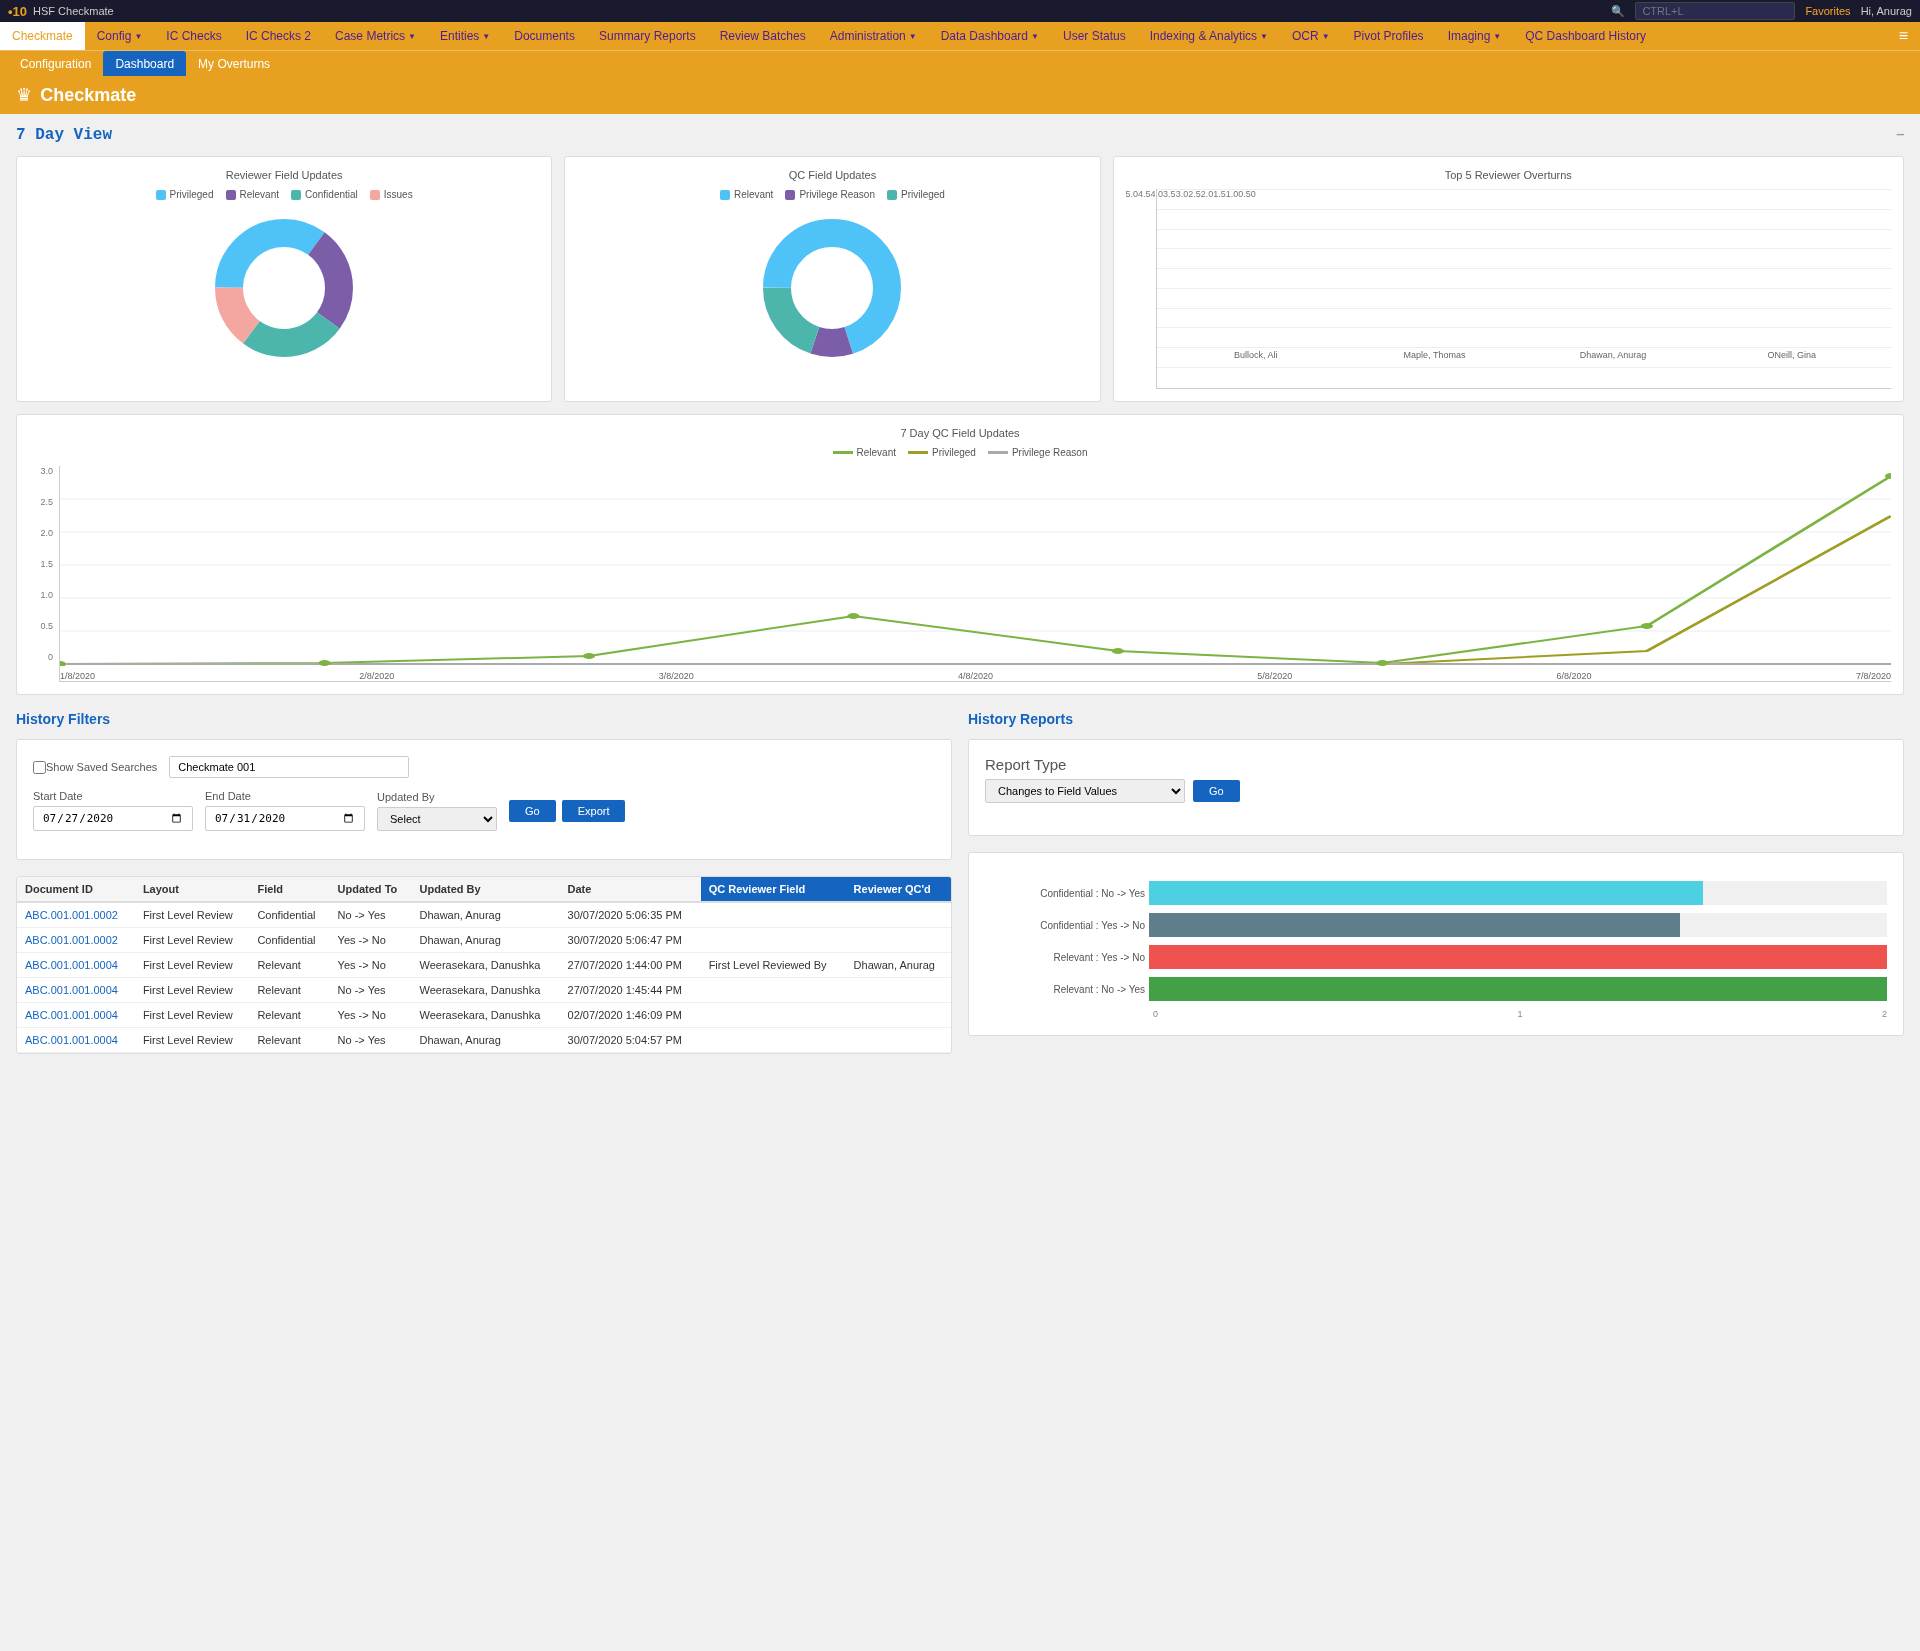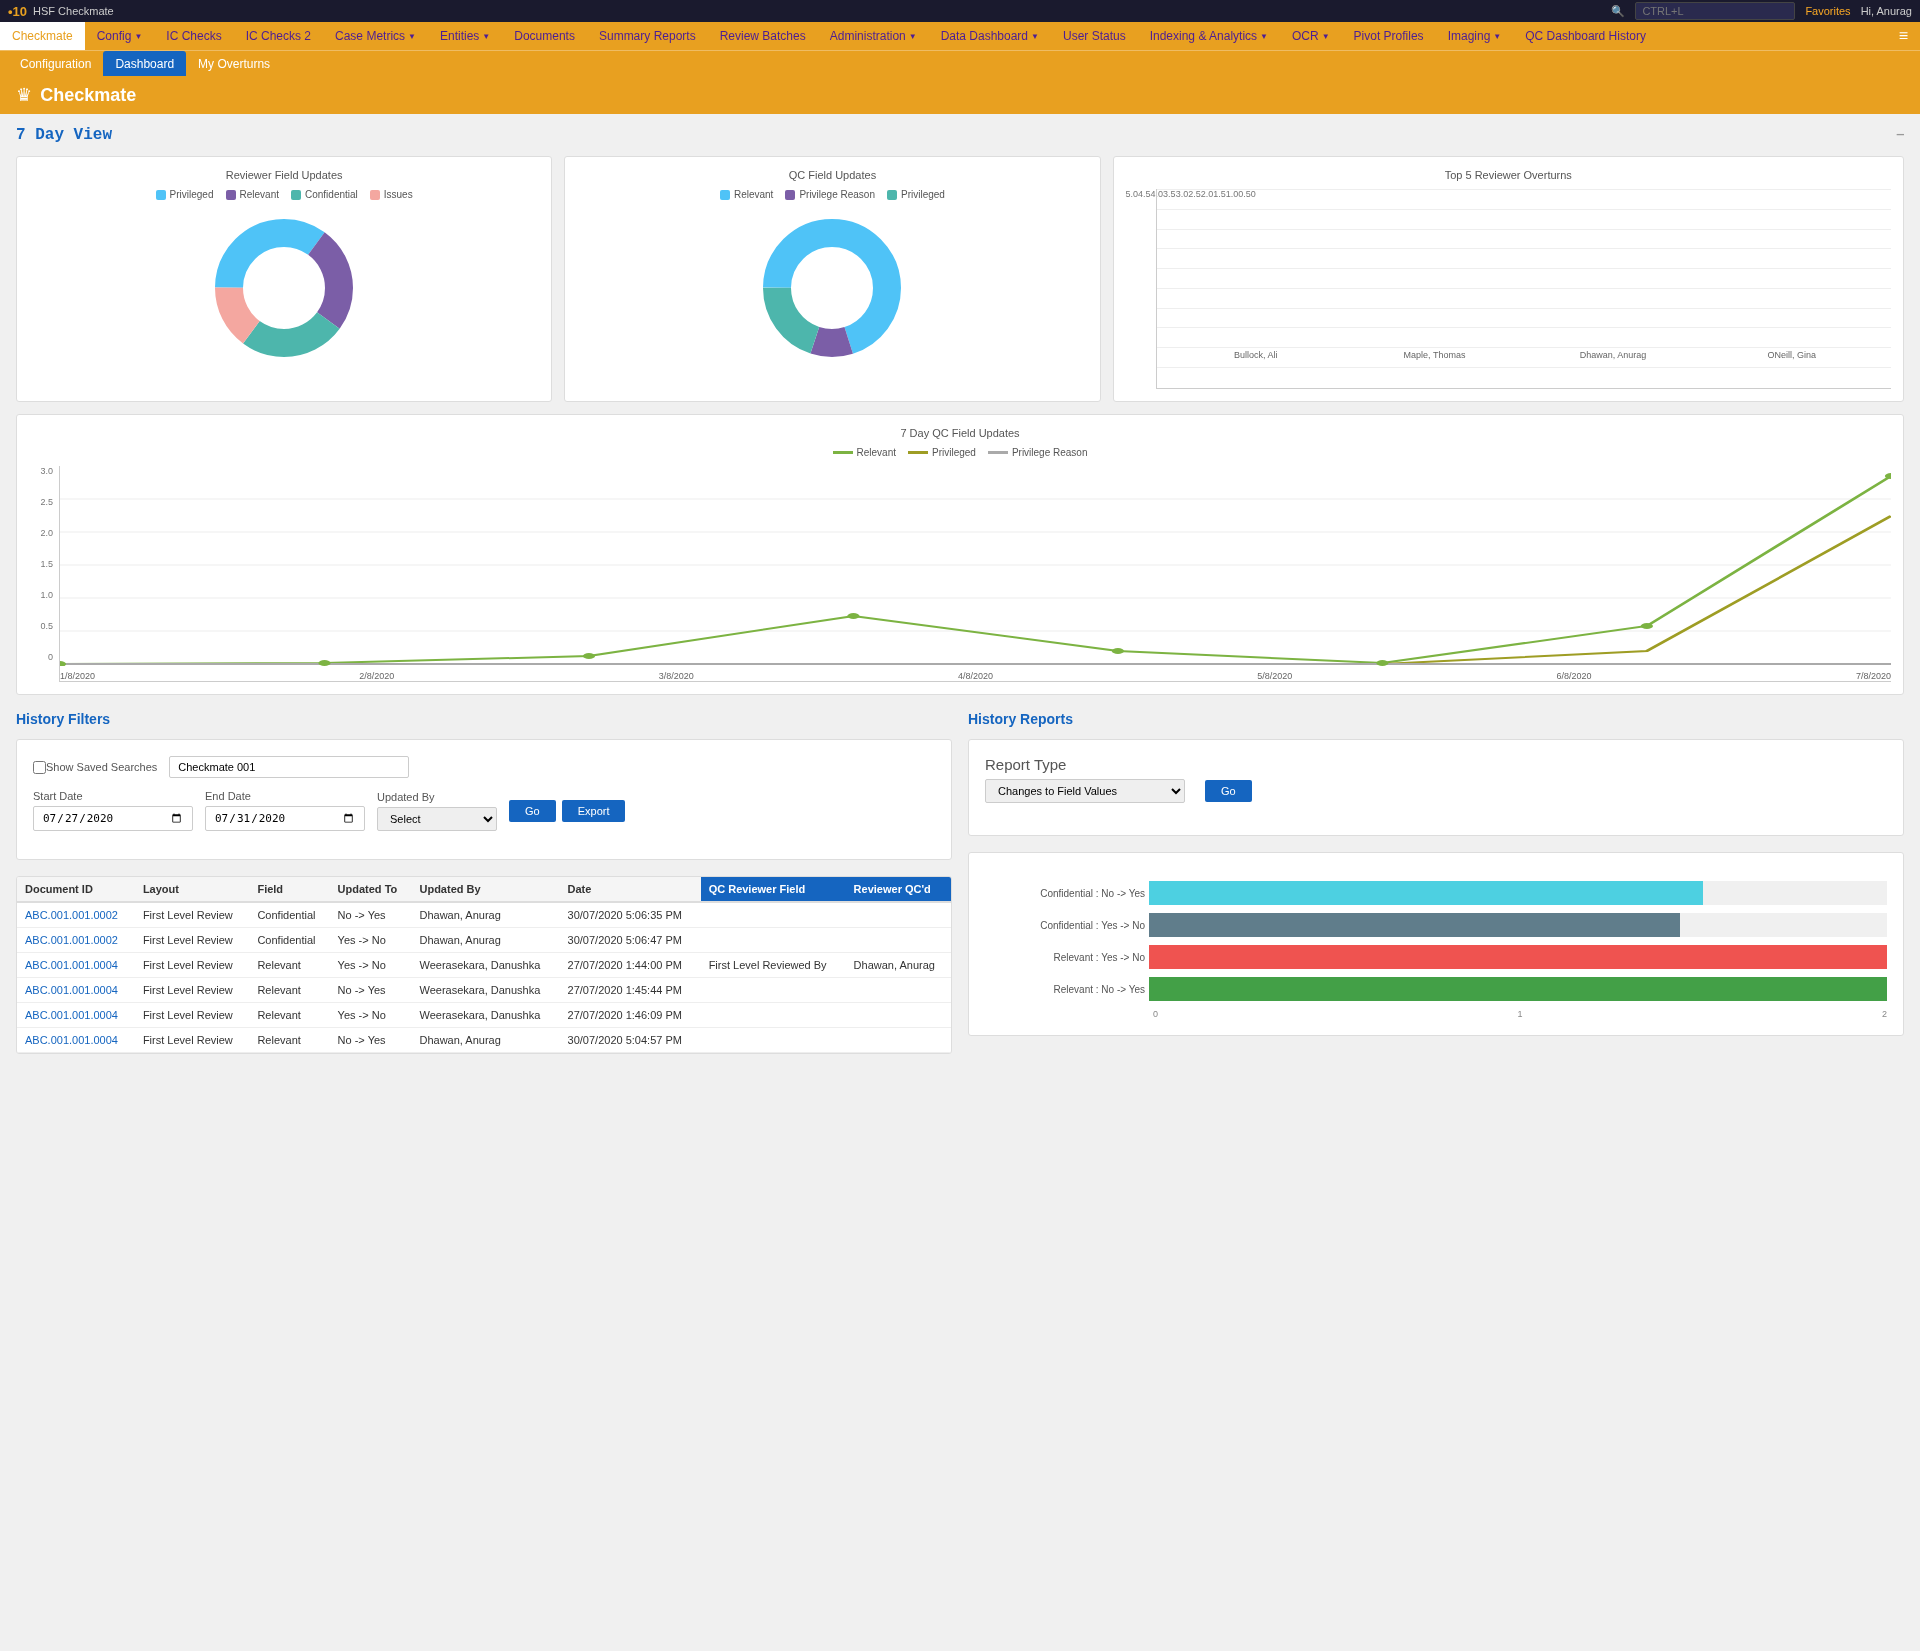--- a/index.html
+++ b/index.html
@@ -75,21 +75,21 @@
     .data-table { width: 100%; border-collapse: collapse; font-size: 11px; }
     .data-table th { background: #f5f5f5; padding: 6px 8px; text-align: left; border-bottom: 2px solid #ddd; font-weight: 600; color: #333; white-space: nowrap; }
     .data-table th.highlighted { background: #1565c0; color: #fff; }
     .data-table td { padding: 6px 8px; border-bottom: 1px solid #eee; vertical-align: top; }
     .link-text { color: #1565c0; text-decoration: none; cursor: pointer; }
 
     
     .report-card { background: #fff; border: 1px solid #ddd; border-radius: 3px; padding: 16px; }
     .report-type-label { font-size: 15px; color: #555; margin-bottom: 6px; }
     .report-select { border: 1px solid #ccc; padding: 4px 8px; font-size: 11px; border-radius: 2px; width: 200px; }
-    .report-select-row { display: flex; align-items: center; gap: 20px; margin-bottom: 16px; }
+    .report-select-row { display: flex; align-items: center; gap: 8px; margin-bottom: 16px; }
 
     
     .h-bar-chart { margin-top: 12px; }
     .h-bar-row { display: flex; align-items: center; margin-bottom: 8px; gap: 4px; }
     .h-bar-label { font-size: 10px; color: #555; width: 160px; text-align: right; white-space: nowrap; }
     .h-bar-track { flex: 1; height: 24px; background: #f0f0f0; }
     .h-bar-fill { height: 100%; }
 
     
     .donut-svg { width: 160px; height: 160px; }
@@ -420,21 +420,21 @@
               <td>27/07/2020 1:45:44 PM</td>
               <td></td>
               <td></td>
             </tr>
             <tr>
               <td><a class="link-text">ABC.001.001.0004</a></td>
               <td>First Level Review</td>
               <td>Relevant</td>
               <td>Yes -&gt; No</td>
               <td>Weerasekara, Danushka</td>
-              <td>27/07/2020 1:46:09 PM</td>
+              <td>02/07/2020 1:46:09 PM</td>
               <td></td>
               <td></td>
             </tr>
             <tr>
               <td><a class="link-text">ABC.001.001.0004</a></td>
               <td>First Level Review</td>
               <td>Relevant</td>
               <td>No -&gt; Yes</td>
               <td>Dhawan, Anurag</td>
               <td>30/07/2020 5:04:57 PM</td>

